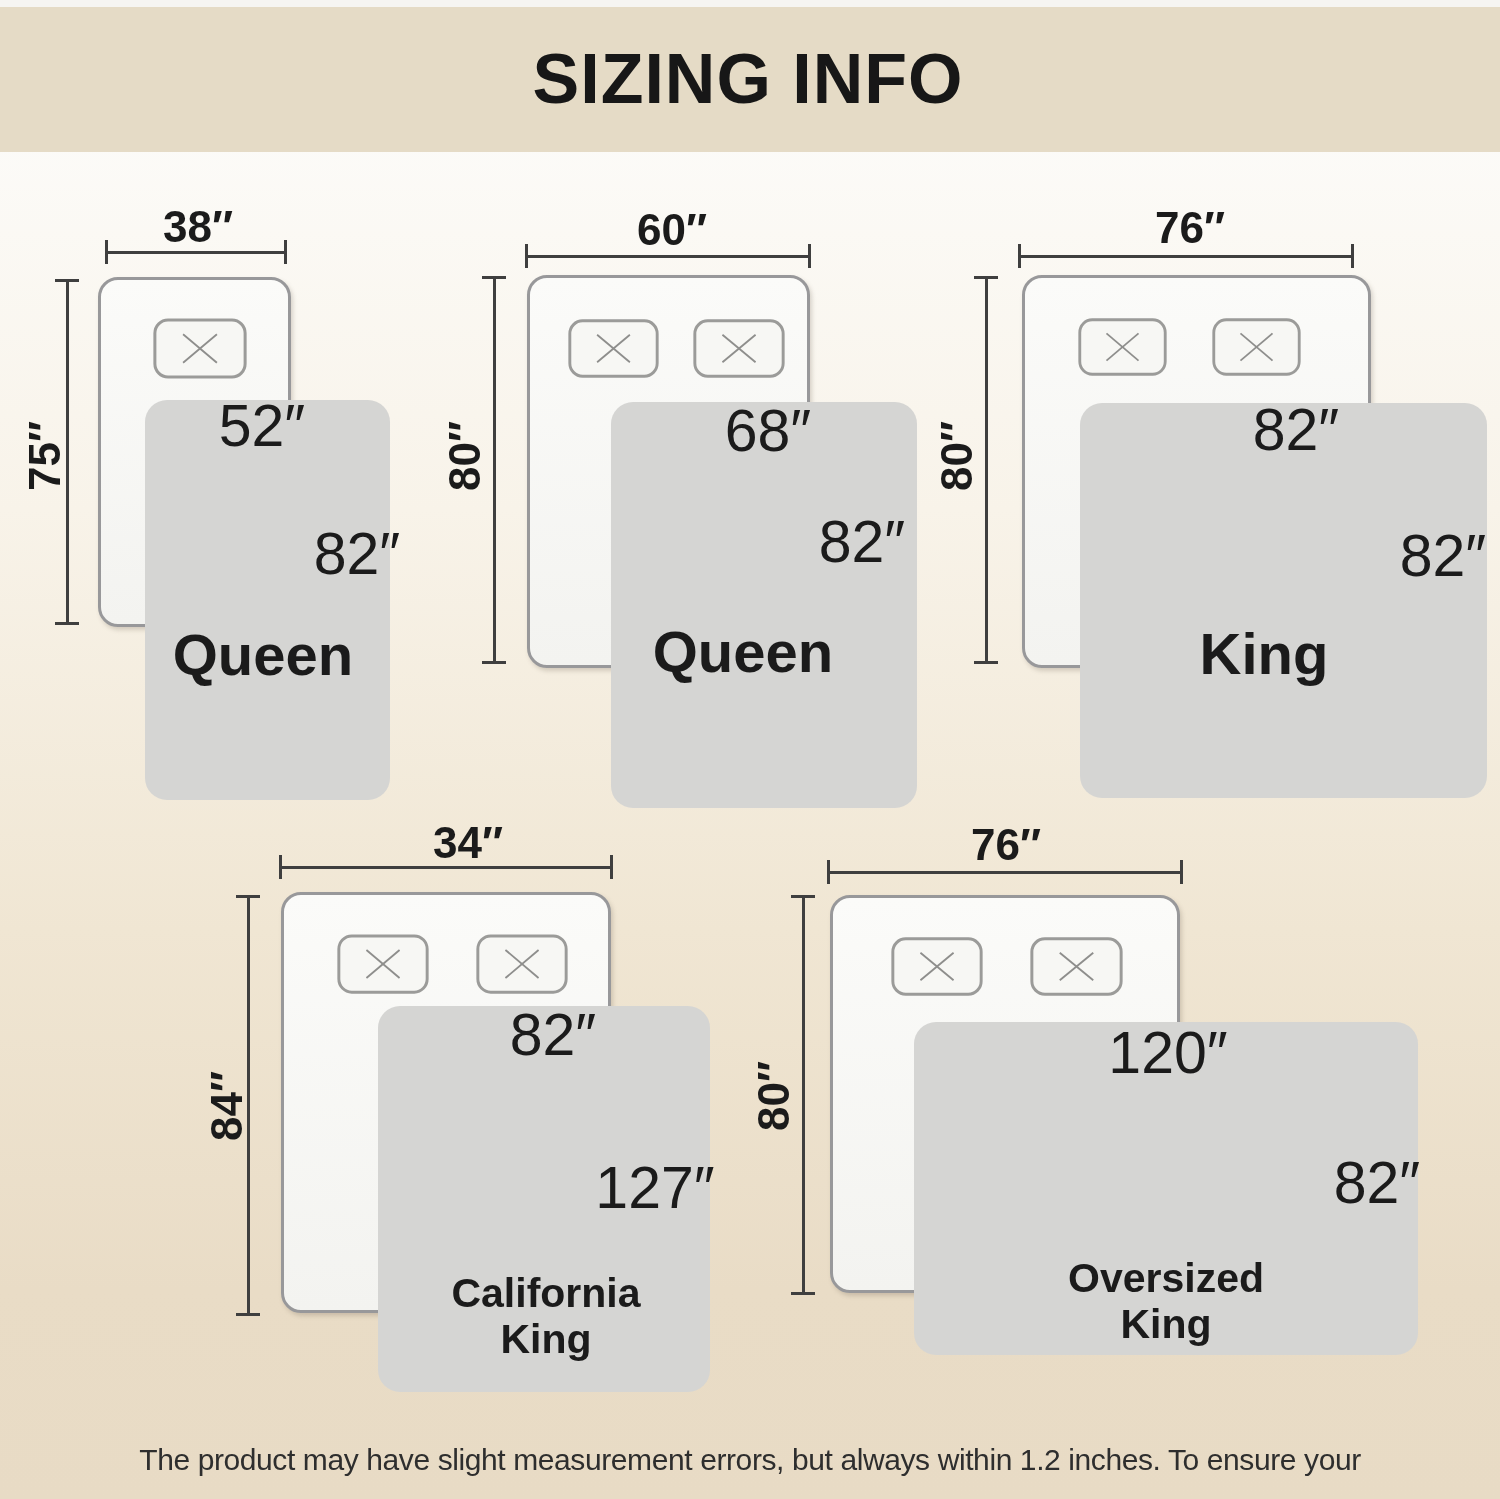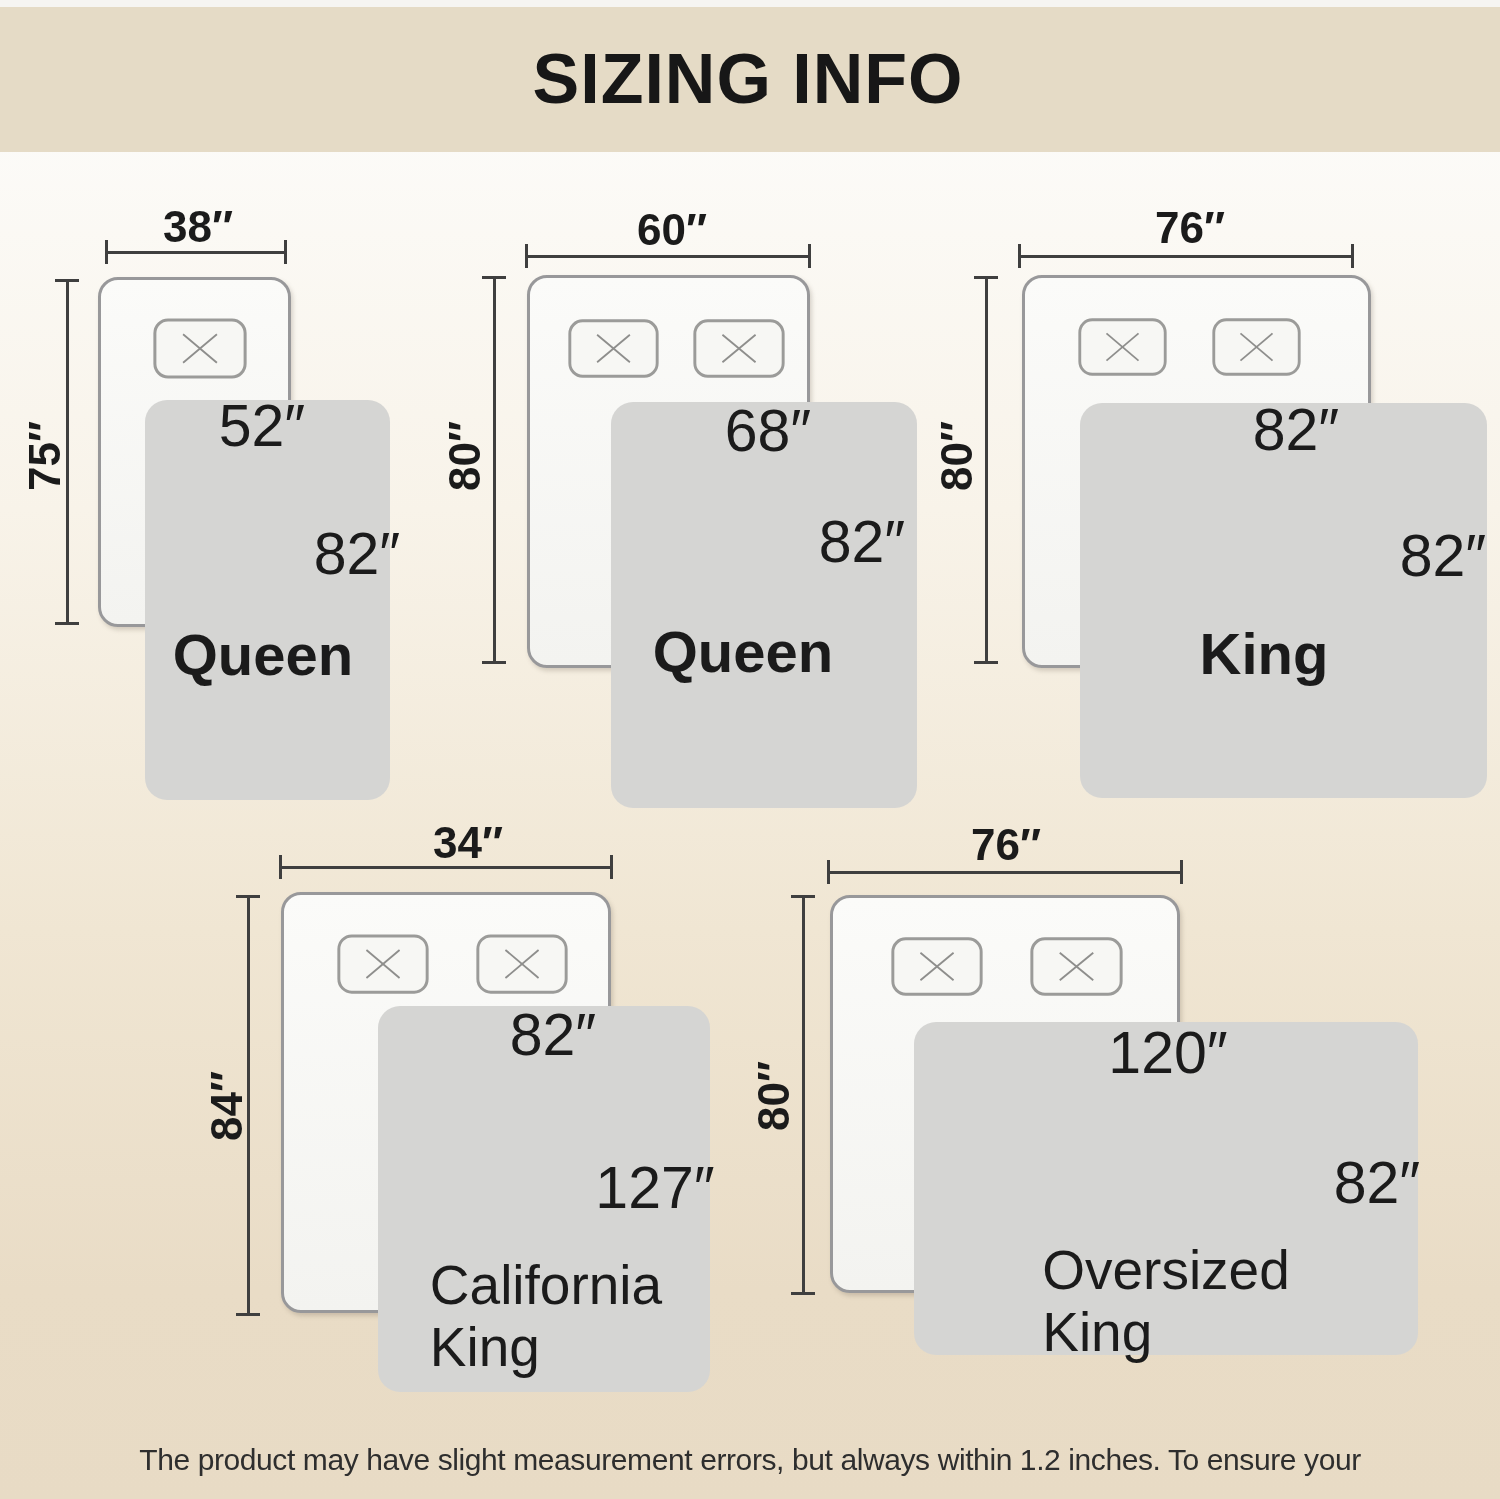--- a/index.html
+++ b/index.html
@@ -35,22 +35,22 @@
   .blabel{
     position:absolute;transform:translate(-50%,-50%);
     font-size:59px;font-weight:normal;color:#1b1b1b;white-space:nowrap;
   }
   .bname{
     position:absolute;transform:translate(-50%,-50%);
     font-size:58px;font-weight:bold;color:#1b1b1b;white-space:nowrap;text-align:center;
   }
   .bname2{
     position:absolute;transform:translate(-50%,-50%);
-    font-size:55px;font-weight:normal;color:#1b1b1b;white-space:nowrap;
-    text-align:left;line-height:1.13;
+    font-size:41px;font-weight:bold;color:#1b1b1b;white-space:nowrap;
+    text-align:center;line-height:1.13;
   }
   .footer{
     position:absolute;left:750px;top:1460px;transform:translate(-50%,-50%);
     font-size:30px;line-height:36px;letter-spacing:-0.4px;color:#2e2e2e;
     white-space:nowrap;
   }
 </style>
 </head>
 <body>
 

